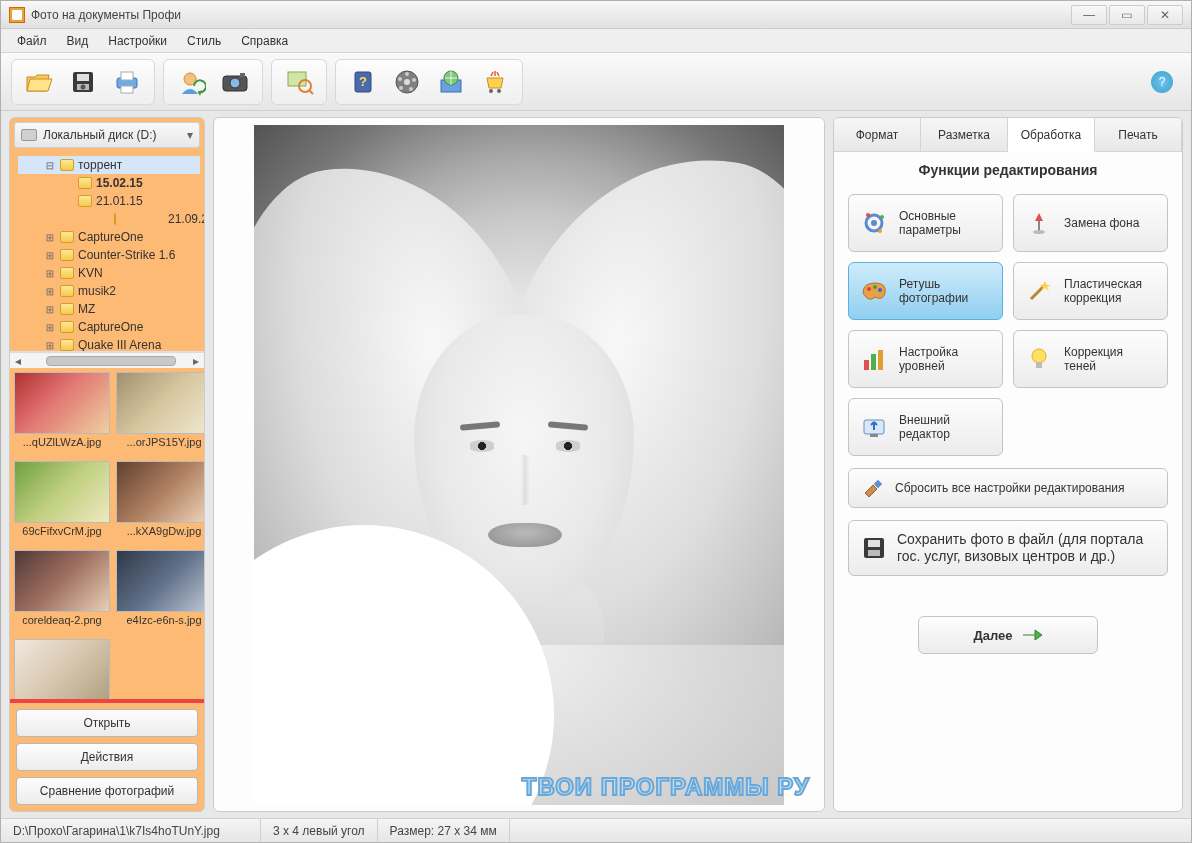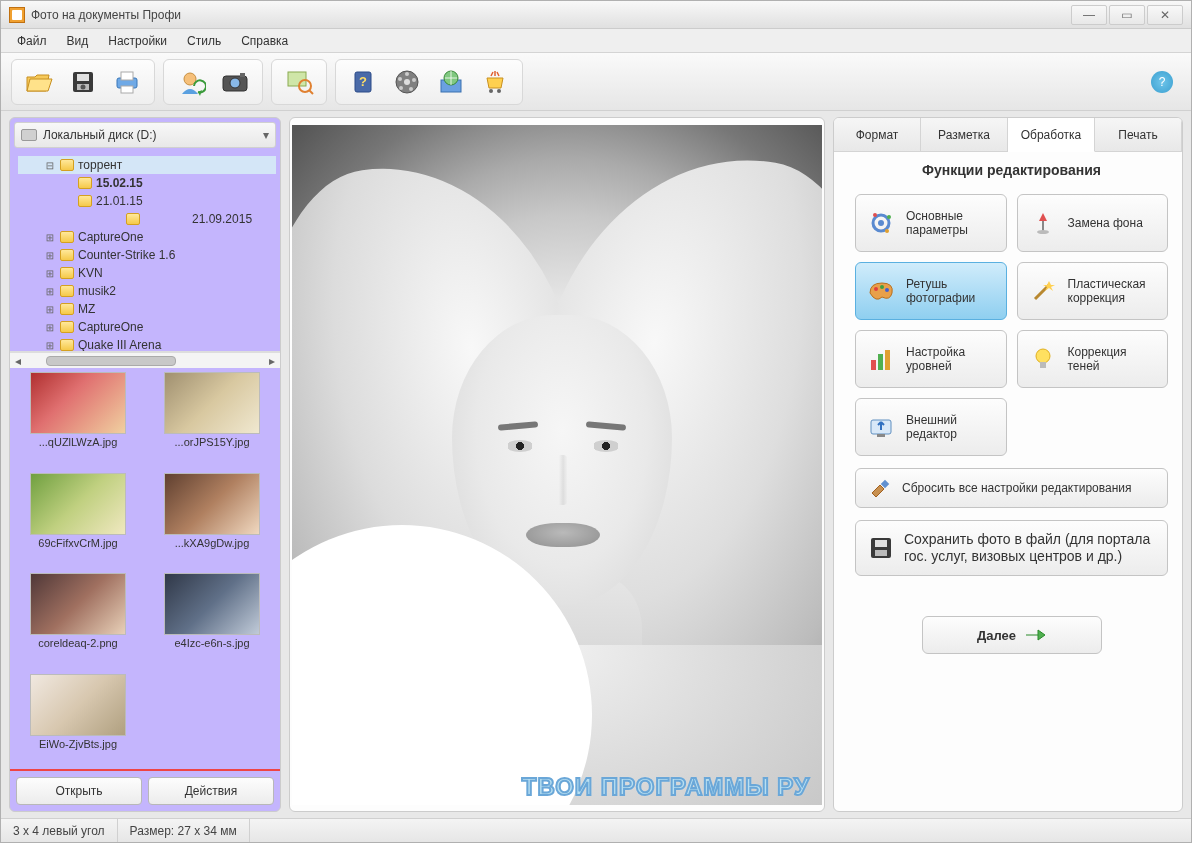--- a/index.html
+++ b/index.html
@@ -9,37 +9,37 @@
 .titlebar .app-icon { width: 16px; height: 16px; background: #f0a030; border: 1px solid #c07010; margin-right: 6px; display:flex; align-items:center; justify-content:center;}
 .titlebar .title { flex: 1; font-size: 12px; color: #444; }
 .titlebar .win-btn { width: 36px; height: 20px; margin-left: 2px; border: 1px solid #ccc; background: linear-gradient(#f8f8f8,#e8e8e8); display: flex; align-items: center; justify-content: center; color: #666; border-radius: 2px; cursor: pointer; }
 .menubar { height: 24px; display: flex; align-items: center; padding: 0 6px; background: #efefef; border-bottom: 1px solid #d4d4d4; }
 .menubar .menu-item { padding: 3px 10px; cursor: pointer; font-size: 12px; }
 .toolbar { height: 58px; background: linear-gradient(#fafafa,#e6e6e6); border-bottom: 1px solid #d0d0d0; display: flex; align-items: center; padding: 0 10px; }
 .tool-group { display: flex; gap: 2px; padding: 0 6px; border: 1px solid #d8d8d8; border-radius: 6px; background: linear-gradient(#fdfdfd,#efefef); height: 46px; align-items: center; margin-right: 8px; }
 .tool-btn { width: 42px; height: 40px; border: 1px solid transparent; border-radius: 4px; display: flex; align-items: center; justify-content: center; cursor: pointer; }
 .help-circle { margin-left: auto; width: 22px; height: 22px; border-radius: 50%; background: radial-gradient(#6fc5ea,#3a9fd0); color: #fff; display: flex; align-items: center; justify-content: center; font-size: 12px; cursor: pointer; margin-right: 8px; }
 .main-area { flex: 1; display: flex; padding: 6px 8px 6px 8px; gap: 8px; overflow: hidden; }
-.left-panel { width: 272px; display: flex; flex-direction: column; border: 1px solid #ccc; border-radius: 6px; background: #c4b5fd; overflow: hidden;}
+.left-panel { width: 196px; display: flex; flex-direction: column; border: 1px solid #ccc; border-radius: 6px; background: #fdba74; overflow: hidden;}
 .drive-header { height: 26px; background: linear-gradient(#f8f8f8,#e8e8e8); border: 1px solid #d0d0d0; margin: 4px; border-radius: 3px; display: flex; align-items: center; padding: 0 6px; cursor: pointer; }
 .drive-header .disk-icon { width: 16px; height: 12px; background: #d0d0d0; border: 1px solid #999; margin-right: 6px; border-radius: 2px; }
 .drive-header .chev { margin-left: auto; color: #666; }
 .tree { flex: 0 0 200px; overflow: auto; padding: 4px 4px 4px 8px; border-bottom: 1px solid #ddd; }
 .tree-item { display: flex; align-items: center; height: 18px; font-size: 12px; color: #333; cursor: pointer; white-space: nowrap; }
 .tree-item.selected { background: #d4e6f7; }
 .tree-item .expander { width: 12px; text-align: center; color: #666; font-size: 10px; }
 .tree-item .folder-icon { width: 14px; height: 12px; background: linear-gradient(#ffe89a,#f5c94a); border: 1px solid #d4a020; border-radius: 2px; margin: 0 4px; }
 .hscroll { height: 16px; background: #f4f4f4; border-top: 1px solid #ddd; display:flex; align-items:center;}
 .hscroll .thumb { width: 130px; height: 10px; background: #c8c8c8; border: 1px solid #aaa; border-radius: 4px; margin-left: 20px;}
 .hscroll .arrow { width: 16px; text-align:center; color:#666; }
 .thumbs { flex: 1; overflow: auto; padding: 4px; display: grid; grid-template-columns: 1fr 1fr; gap: 9px 6px; }
 .thumb-cell { display: flex; flex-direction: column; align-items: center; }
 .thumb-img { width: 96px; height: 62px; background: #ddd; border: 1px solid #bbb; display:flex; align-items:center; justify-content:center; overflow:hidden;}
 .thumb-cap { font-size: 11px; color: #333; margin-top: 2px; height:16px; overflow: hidden; text-overflow: ellipsis; white-space: nowrap; max-width: 100px;}
-.left-buttons { border-top: 2px solid #ef4444; padding: 6px; display: flex; gap: 6px; }
+.left-buttons { border-top: 4px solid #ef4444; padding: 6px; display: flex; gap: 6px; flex-direction: column; }
 .btn { flex: 1; height: 28px; border: 1px solid #b8b8b8; border-radius: 4px; background: linear-gradient(#fdfdfd,#ececec); cursor: pointer; text-align: center; line-height: 26px; font-size: 12px; padding: 0 6px;}
 .btn.full { width: 100%; }
 .center-panel { flex: 1; border: 1px solid #ccc; border-radius: 6px; background: #fdfdfd; display: flex; align-items: center; justify-content: center; position: relative; overflow:hidden;}
 .photo { width: 530px; height: 680px; background: #e0e0e0; position: relative; overflow: hidden; }
 .photo .bgphoto { position:absolute; inset:0; background: radial-gradient(ellipse 70% 55% at 52% 38%, #f2f2f2 0%, #e6e6e6 22%, #c8c8c8 45%, #aaa 60%, #777 80%, #555 100%);}
 .photo .hair-l { position:absolute; left:-40px; top:40px; width:340px; height:640px; background: radial-gradient(ellipse at 70% 30%, #f8f8f8, #dcdcdc 40%, #b8b8b8 70%, #888 100%); border-radius: 50% 60% 30% 60% / 60% 40% 60% 40%; transform: rotate(-8deg);}
 .photo .hair-r { position:absolute; right:-60px; top:30px; width:360px; height:660px; background: radial-gradient(ellipse at 30% 30%, #f8f8f8, #dedede 40%, #bcbcbc 70%, #8a8a8a 100%); border-radius: 60% 50% 60% 30% / 40% 60% 40% 60%; transform: rotate(10deg);}
 .photo .face { position:absolute; left:160px; top:190px; width:220px; height:290px; border-radius: 48% 48% 50% 50% / 44% 44% 60% 60%; background: radial-gradient(ellipse at 50% 40%, #f6f6f6 0%, #e9e9e9 55%, #d4d4d4 100%);}
 .photo .eye { position:absolute; width:28px; height:12px; background: radial-gradient(circle at 50% 50%, #222 0 4px, #cfcfcf 4px 12px, transparent 12px); border-radius: 50%; }
 .photo .eye.l { left:214px; top:315px; }
@@ -49,21 +49,21 @@
 .photo .brow.r { left:294px; top:298px; transform:rotate(5deg);}
 .photo .nose { position:absolute; left:258px; top:330px; width:22px; height:50px; background: linear-gradient(90deg, rgba(0,0,0,0) 40%, rgba(0,0,0,.08) 60%, rgba(0,0,0,0) 80%); border-radius: 40%;}
 .photo .lips { position:absolute; left:234px; top:398px; width:74px; height:24px; background: radial-gradient(ellipse at 50% 40%, #bababa, #8f8f8f); border-radius: 50% / 60%;}
 .photo .neck { position:absolute; left:200px; top:450px; width:150px; height:180px; background: linear-gradient(#e6e6e6, #c8c8c8); border-radius: 30% 30% 40% 40%;}
 .photo .shirt { position:absolute; left:0; bottom:-40px; width:100%; height:200px; background: radial-gradient(ellipse at 50% 0%, #f0f0f0, #c4c4c4);}
 .photo .orb { position:absolute; left:-80px; bottom:-100px; width:380px; height:380px; background:#fff; border-radius:50%; }
 .right-panel { width: 350px; border: 1px solid #ccc; border-radius: 6px; background: #fdfdfd; display: flex; flex-direction: column; overflow:hidden;}
 .tabs { height: 34px; display: flex; background: linear-gradient(#f6f6f6,#e8e8e8); border-bottom: 1px solid #d4d4d4; }
 .tab { flex: 1; display: flex; align-items: center; justify-content: center; border-right: 1px solid #d4d4d4; cursor: pointer; font-size: 12px; }
 .tab.active { background: #fff; border-bottom: 1px solid #fff; margin-bottom: -1px; font-weight: 400;}
-.panel-body { flex: 1; padding: 10px 14px; display: flex; flex-direction: column; gap: 12px; margin-left: 7px; }
+.panel-body { flex: 1; padding: 10px 14px; display: flex; flex-direction: column; gap: 12px; }
 .panel-title { text-align: center; font-weight: bold; font-size: 14px; color: #333; margin-bottom: 4px; }
 .edit-grid { display: grid; grid-template-columns: 1fr 1fr; gap: 10px; }
 .edit-btn { height: 58px; border: 1px solid #c4c4c4; border-radius: 6px; background: linear-gradient(#fdfdfd,#ececec); display: flex; align-items: center; padding: 0 10px; cursor: pointer; gap: 10px; }
 .edit-btn.active { background: linear-gradient(#d0ecfb,#8fcff0); border-color: #5ab0e0; }
 .edit-btn .ico { width: 30px; height: 30px; display:flex; align-items:center; justify-content:center; flex-shrink:0;}
 .edit-btn .lbl { font-size: 12px; color: #333; line-height: 1.2; }
 .wide-btn { height: 40px; border: 1px solid #c4c4c4; border-radius: 6px; background: linear-gradient(#fdfdfd,#ececec); display: flex; align-items: center; padding: 0 12px; cursor: pointer; gap: 10px;}
 .save-btn { height: 56px; }
 .next-row { display:flex; justify-content:center; margin-top: 28px;}
 .next-btn { width: 180px; height: 38px; border: 1px solid #c4c4c4; border-radius: 6px; background: linear-gradient(#fdfdfd,#ececec); display:flex; align-items:center; justify-content:center; gap:8px; cursor:pointer; font-weight:bold; font-size:13px;}
@@ -280,20 +280,23 @@
           </div>
           <div class="thumb-cell">
             <div class="thumb-img" style="background:linear-gradient(135deg,#f0e8e0,#d8c8b0 50%,#b0a080)"></div>
             <div class="thumb-cap">EiWo-ZjvBts.jpg</div>
           </div>
         </div>
       <div class="left-buttons">
         <div class="btn">Открыть</div>
         <div class="btn">Действия</div>
       </div>
+      <div style="padding:0 6px 6px 6px">
+        <div class="btn full">Сравнение фотографий</div>
+      </div>
     </div>
 
     <div class="center-panel">
       <div class="photo">
         <div class="bgphoto"></div>
         <div class="hair-l"></div>
           <div class="hair-r"></div>
         <div class="neck"></div>
           <div class="shirt"></div>
         <div class="face"></div>
@@ -415,16 +418,17 @@
               <svg width="22" height="18">
                 <path d="M2 9 L14 9 L14 4 L21 9 L14 14 L14 9" fill="#50b050" stroke="#2a8a2a"></path>
               </svg>
             </div>
         </div>
       </div>
     </div>
   </div>
 
   <div class="statusbar">
+    <div class="status-cell path">D:\Прохо\Гагарина\1\k7Is4hoTUnY.jpg</div>
     <div class="status-cell">3 x 4 левый угол</div>
     <div class="status-cell">Размер: 27 x 34 мм</div>
   </div>
 </div>
 
 </body></html>

